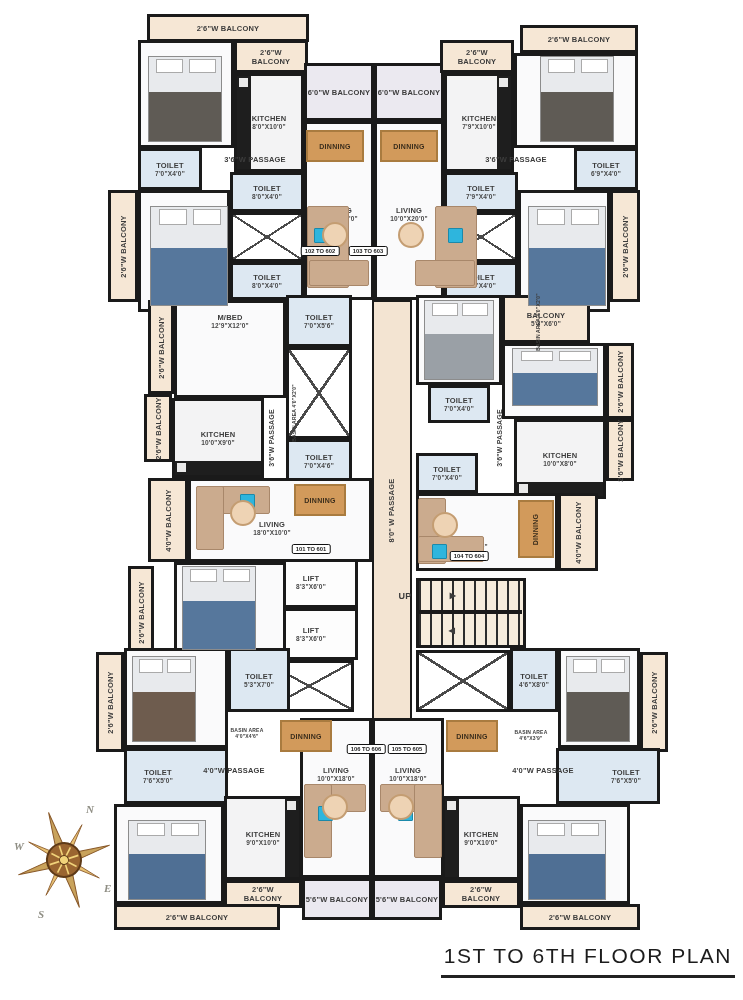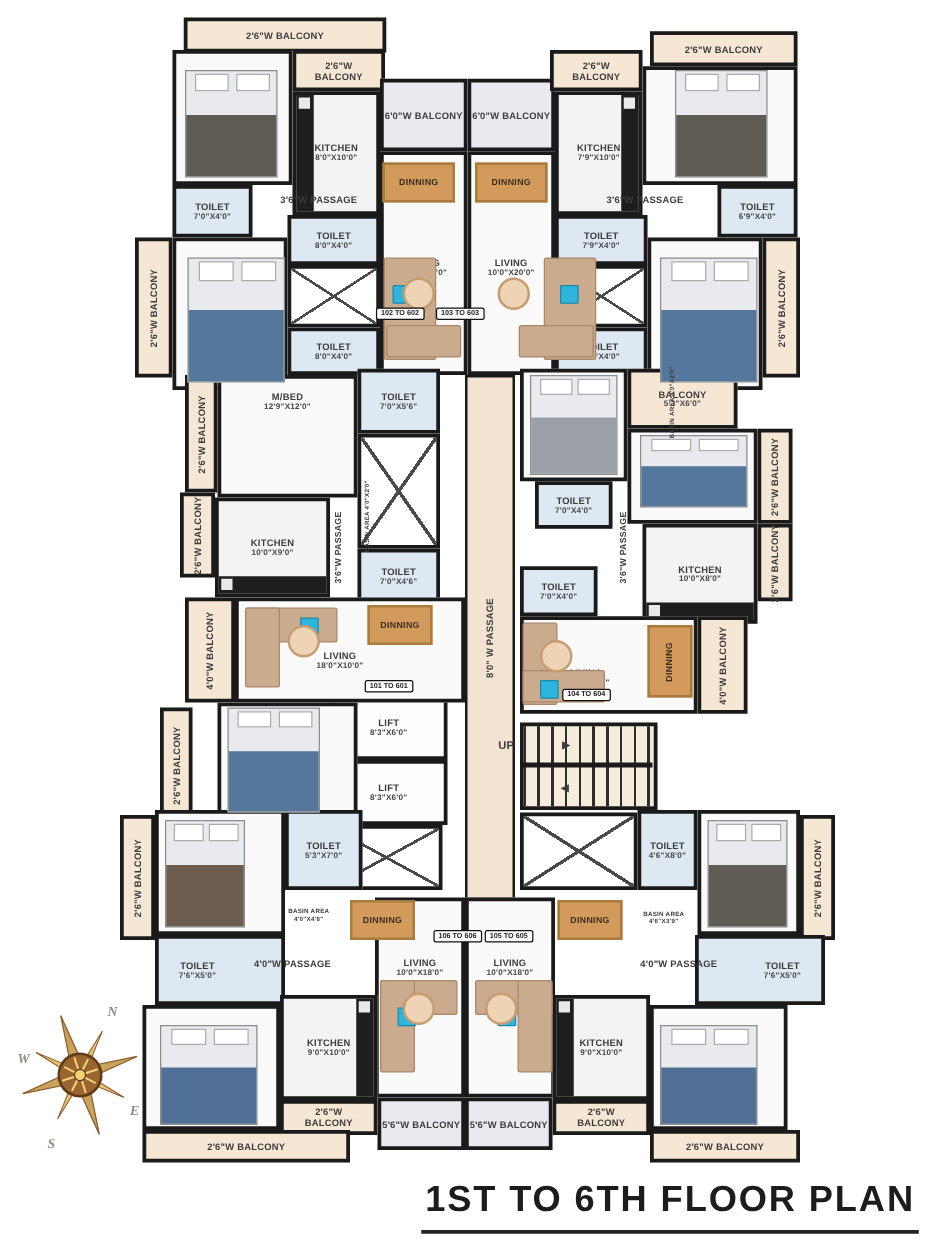--- a/index.html
+++ b/index.html
@@ -33,21 +33,21 @@
   .furn.sofa{background:#cbab8e;border:1px solid #a8876a;border-radius:2px;}
   .furn.accent{background:#2eb5dd;border:1px solid #1b89aa;border-radius:1px;}
   .furn.round{background:#eed3b4;border:2px solid #c49d72;border-radius:50%;}
   .furn.table{background:#d29a5b;border:2px solid #a97b3f;display:flex;align-items:center;justify-content:center;}
   .furn.table .tl{font-size:7px;font-weight:bold;color:#3a2d1c;letter-spacing:.3px;}
   .furn.wallbar{background:#1a1a1a;}
   .flabel{position:absolute;transform:translate(-50%,-50%);color:#3c3c3c;font-weight:bold;
         text-align:center;white-space:pre-line;line-height:1.25;letter-spacing:.2px;}
   .ubox{position:absolute;transform:translate(-50%,-50%);background:#fff;border:1.5px solid #111;
         border-radius:2px;font-size:5.8px;font-weight:bold;color:#222;padding:1px 3px;white-space:nowrap;}
-  .title{position:absolute;right:8px;top:944px;font-size:29px;font-weight:bold;color:#1c1c1c;
+  .title{position:absolute;right:8px;top:944px;font-size:21px;font-weight:normal;color:#1c1c1c;
         letter-spacing:1.5px;border-bottom:3.5px solid #222;padding:0 3px 7px 3px;white-space:nowrap;}
   .compass{position:absolute;left:12px;top:796px;width:104px;height:128px;}
 </style>
 </head>
 <body>
 
 <div class="page">
   <div class="plan" id="plan">
       <div class="room balcony" style="left: 147px; top: 14px; width: 162px; height: 28px;">
         <span class="lbl">2'6"W BALCONY</span>

